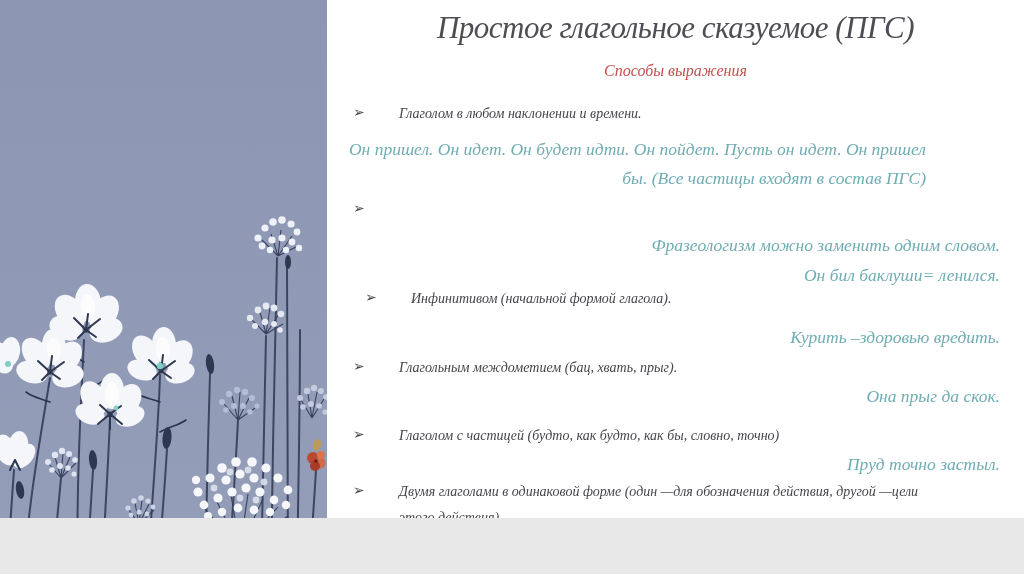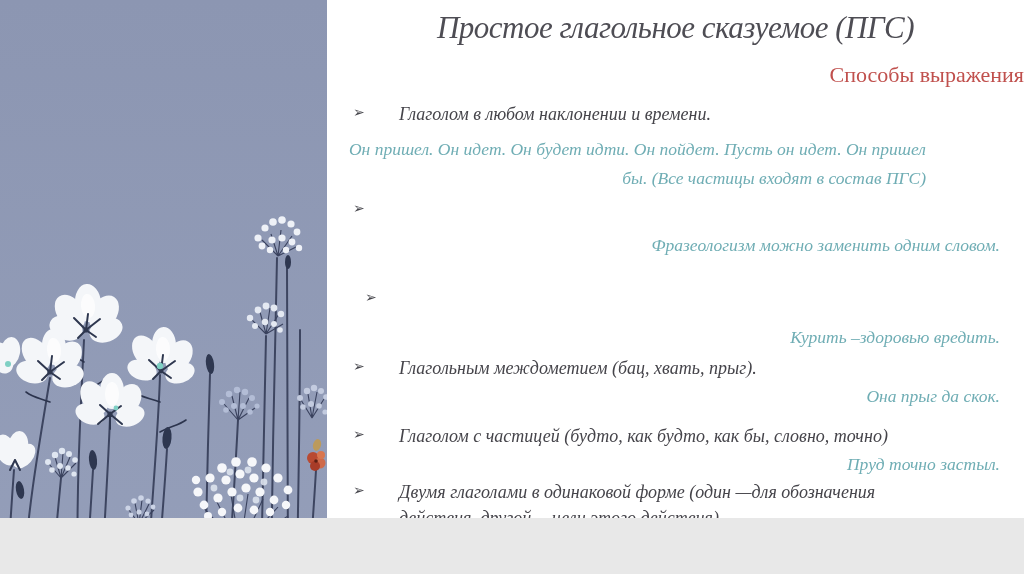--- a/index.html
+++ b/index.html
@@ -9,26 +9,26 @@
     background:#fcfcfd;
   }
   
   .floral{position:absolute;left:0;top:0;width:327px;height:574px;}
   .floral svg{display:block;}
   
   .content{position:absolute;left:327px;top:0;width:697px;height:574px;
     background:linear-gradient(#ffffff 0 92%, #f0f0f2 100%);}
   .title{position:absolute;top:10px;left:0;right:0;text-align:center;
     font-style:italic;font-size:31px;letter-spacing:-0.5px;color:#4e4d54;}
-  .subtitle{position:absolute;top:62px;left:0;right:0;text-align:right;
-    font-size:22px;color:#c0504d;}
+  .subtitle{position:absolute;top:62px;left:0;right:0;text-align:center;
+    font-style:italic;font-size:16px;color:#c0504d;}
   .row{position:absolute;left:26px;right:24px;display:flex;}
   .row.indent{left:38px;}
   .arr{flex:none;width:46px;font-style:normal;font-size:14px;color:#47474d;padding-top:3px;}
-  .txt{font-style:italic;font-size:18px;line-height:26px;color:#45444a;}
+  .txt{font-style:italic;font-size:14px;line-height:26px;color:#45444a;}
   .row6 .txt{max-width:545px;}
   .ex{position:absolute;left:19px;right:24px;font-style:italic;
     font-size:17.5px;line-height:29px;color:#6fadb4;text-align:right;}
   .ex.w{max-width:580px;}
   .ex.ind{left:28px;}
 </style>
 </head>
 <body>
 
 <div class="slide">
@@ -330,23 +330,25 @@
     <div class="row" style="top:101px">
       <span class="arr">➢</span>
       <span class="txt">Глаголом в любом наклонении и времени.</span>
     </div>
     <div class="ex w" style="top:135px">Он пришел. Он идет. Он будет идти. Он пойдет. Пусть он идет. Он пришел бы. (Все частицы входят в состав ПГС)</div>
 
     <div class="row" style="top:197px">
       <span class="arr">➢</span>
     </div>
     <div class="ex" style="top:231px">Фразеологизм можно заменить одним словом.</div>
+    <div class="ex" style="top:261px">Он бил баклуши= ленился.</div>
 
     <div class="row indent" style="top:286px">
       <span class="arr">➢</span>
+      <span class="txt">Инфинитивом (начальной формой глагола).</span>
     </div>
     <div class="ex ind" style="top:323px">Курить –здоровью вредить.</div>
 
     <div class="row" style="top:355px">
       <span class="arr">➢</span>
       <span class="txt">Глагольным междометием (бац, хвать, прыг).</span>
     </div>
     <div class="ex" style="top:382px">Она прыг да скок.</div>
 
     <div class="row" style="top:423px">

